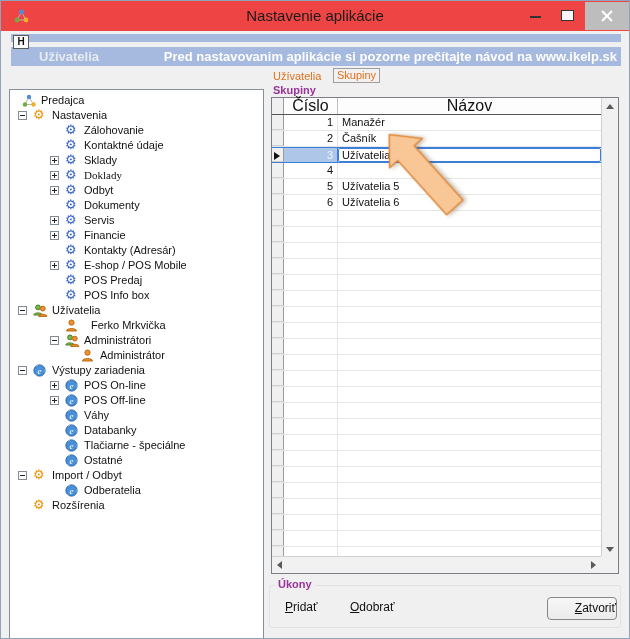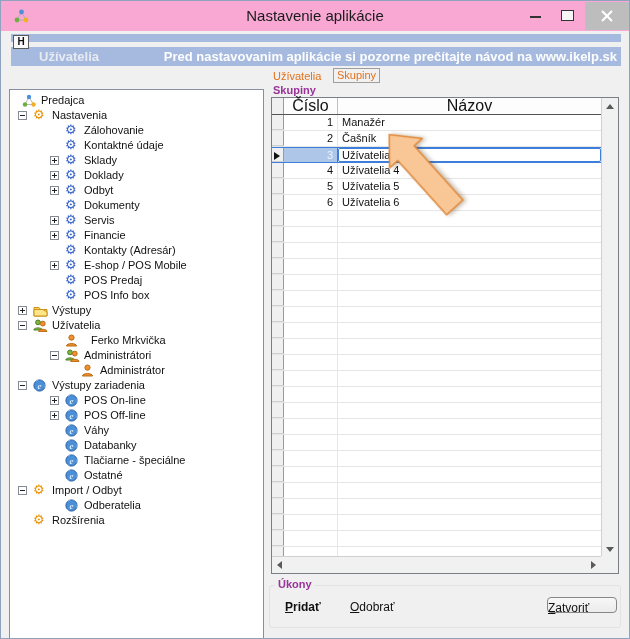--- a/index.html
+++ b/index.html
@@ -3,21 +3,21 @@
 <meta charset="utf-8">
 <style>
   html,body{margin:0;padding:0;background:#d9d9d9;}
   *{box-sizing:border-box;}
   .window{
     position:relative;width:630px;height:639px;background:#f0f0f0;
     border:1px solid #8fa3bf;outline:1px solid #d7dde6;
     font-family:"Liberation Sans",sans-serif;overflow:hidden;
   }
   
-  .titlebar{position:absolute;left:0;top:0;width:100%;height:30px;background:#f9a8d4;padding-left:16px;}
+  .titlebar{position:absolute;left:0;top:0;width:100%;height:30px;background:#ef4444;padding-left:16px;}
   .app-logo{position:absolute;left:13px;top:8px;width:15px;height:14px;}
   .win-title{position:absolute;left:0;top:0;width:100%;height:30px;line-height:30px;text-align:center;font-size:15px;color:#1b1b1b;}
   .btn-min,.btn-max{position:absolute;top:0;width:30px;height:29px;cursor:default;}
   .btn-min{left:520px;}
   .btn-min::after{content:"";position:absolute;left:9px;top:15px;width:11px;height:2px;background:#333;}
   .btn-max{left:551px;}
   .btn-max::after{content:"";position:absolute;left:9px;top:9px;width:11px;height:9px;border:1px solid #333;background:#f5f5f5;}
   .btn-close{position:absolute;left:584px;top:1px;width:44px;height:28px;background:#bdbdbd;}
   .btn-close .x1,.btn-close .x2{position:absolute;left:15px;top:7px;width:14px;height:14px;}
   .btn-close .x1::after,.btn-close .x2::after{content:"";position:absolute;left:6px;top:0;width:2px;height:14px;background:#fff;}
@@ -69,24 +69,24 @@
   .arr{position:absolute;width:0;height:0;}
   .arr.up{left:4px;top:6px;border-left:4px solid transparent;border-right:4px solid transparent;border-bottom:5px solid #5a5a5a;}
   .arr.down{left:4px;bottom:6px;border-left:4px solid transparent;border-right:4px solid transparent;border-top:5px solid #5a5a5a;}
   .arr.left{left:5px;top:4px;border-top:4px solid transparent;border-bottom:4px solid transparent;border-right:5px solid #5a5a5a;}
   .arr.right{right:5px;top:4px;border-top:4px solid transparent;border-bottom:4px solid transparent;border-left:5px solid #5a5a5a;}
   
   .actions-box{position:absolute;left:268px;top:584px;width:352px;height:43px;border:1px solid #e2e2e2;border-radius:3px;}
   .actions-label{position:absolute;left:274px;top:577px;background:#f0f0f0;padding:0 3px;font-size:11px;font-weight:bold;color:var(--label-purple);}
   .flat-btn{position:absolute;top:599px;font-size:12px;color:#111;background:none;border:none;padding:0;font-family:"Liberation Sans",sans-serif;cursor:default;}
   .flat-btn .accel{text-decoration:underline;}
-  #btn-add{left:284px;font-weight:bold;}
+  #btn-add{left:284px;}
   #btn-remove{left:349px;}
-  .close-btn{position:absolute;left:546px;top:596px;width:70px;height:16px;border:1px solid #878787;border-radius:4px;
-             background:linear-gradient(#f7f7f7,#ebebeb);font-size:12px;color:#111;text-align:left;line-height:21px;}
+  .close-btn{position:absolute;left:546px;top:596px;width:70px;height:23px;border:1px solid #878787;border-radius:4px;
+             background:linear-gradient(#f7f7f7,#ebebeb);font-size:12px;color:#111;text-align:right;line-height:21px;}
   .close-btn .accel{text-decoration:underline;}
   
   .annot-arrow{position:absolute;left:398px;top:120px;width:46px;height:100px;transform:rotate(-42deg);z-index:20;
                filter:drop-shadow(2px 2px 2px rgba(90,60,20,0.35));}
 </style>
 </head>
 <body>
 
 <div class="window">
 
@@ -141,21 +141,21 @@
         <span class="tlabel" style="left: 74px;">Kontaktné údaje</span>
       </div>
       <div class="tree-row">
         <span class="expander plus" style="left: 40px;"></span>
         <span class="ticon gear" style="left: 55px; color: var(--gear-blue);">⚙</span>
         <span class="tlabel" style="left: 74px;">Sklady</span>
       </div>
       <div class="tree-row">
         <span class="expander plus" style="left: 40px;"></span>
         <span class="ticon gear" style="left: 55px; color: var(--gear-blue);">⚙</span>
-        <span class="tlabel" style="left: 74px;">Doklady</span>
+        <span class="tlabel" style="left: 74px; font-family: Liberation Serif, serif;">Doklady</span>
       </div>
       <div class="tree-row">
         <span class="expander plus" style="left: 40px;"></span>
         <span class="ticon gear" style="left: 55px; color: var(--gear-blue);">⚙</span>
         <span class="tlabel" style="left: 74px;">Odbyt</span>
       </div>
       <div class="tree-row">
         <span class="ticon gear" style="left: 55px; color: var(--gear-blue);">⚙</span>
         <span class="tlabel" style="left: 74px;">Dokumenty</span>
       </div>
@@ -178,30 +178,20 @@
         <span class="ticon gear" style="left: 55px; color: var(--gear-blue);">⚙</span>
         <span class="tlabel" style="left: 74px;">E-shop / POS Mobile</span>
       </div>
       <div class="tree-row">
         <span class="ticon gear" style="left: 55px; color: var(--gear-blue);">⚙</span>
         <span class="tlabel" style="left: 74px;">POS Predaj</span>
       </div>
       <div class="tree-row">
         <span class="ticon gear" style="left: 55px; color: var(--gear-blue);">⚙</span>
         <span class="tlabel" style="left: 74px;">POS Info box</span>
-      </div>
-      <div class="tree-row">
-        <span class="expander plus" style="left: 8px;"></span>
-        <span class="ticon" style="left: 23px;">
-          <svg width="15" height="13" viewBox="0 0 15 13">
-            <path d="M1 3.5 L6 3.5 L7.5 5.5 L14 5.5 L14 12 L1 12 Z" fill="#ffd75e" stroke="#c89018"></path>
-            <path d="M1 5.5 L10 5.5 L14 8 L14 12 L1 12 Z" fill="#ffe58a" stroke="#c89018"></path>
-          </svg>
-        </span>
-        <span class="tlabel" style="left: 42px;">Výstupy</span>
       </div>
       <div class="tree-row">
         <span class="expander minus" style="left: 8px;"></span>
         <span class="ticon" style="left: 23px;">
           <svg width="15" height="13" viewBox="0 0 15 13">
             <circle cx="5" cy="3.4" r="2.4" fill="#7ab648" stroke="#4e7f22"></circle>
             <path d="M0.8 11 C0.8 8.2 9.2 8.2 9.2 11 Z" fill="#7ab648" stroke="#4e7f22"></path>
             <circle cx="9.8" cy="4.6" r="2.4" fill="#f09030" stroke="#b86a10"></circle>
             <path d="M5.6 12.4 C5.6 9.6 14 9.6 14 12.4 Z" fill="#f09030" stroke="#b86a10"></path>
           </svg>
@@ -354,21 +344,20 @@
           <div class="cell-name">Čašník</div>
         </div>
         <div class="grid-row selected">
           <div class="sel-cell"></div>
           <div class="cell-num">3</div>
           <div class="cell-name">Užívatelia 3</div>
         </div>
         <div class="grid-row">
           <div class="sel-cell"></div>
           <div class="cell-num">4</div>
-          <div class="cell-name">Užívatelia 4</div>
         </div>
         <div class="grid-row">
           <div class="sel-cell"></div>
           <div class="cell-num">5</div>
           <div class="cell-name">Užívatelia 5</div>
         </div>
         <div class="grid-row">
           <div class="sel-cell"></div>
           <div class="cell-num">6</div>
           <div class="cell-name">Užívatelia 6</div>

